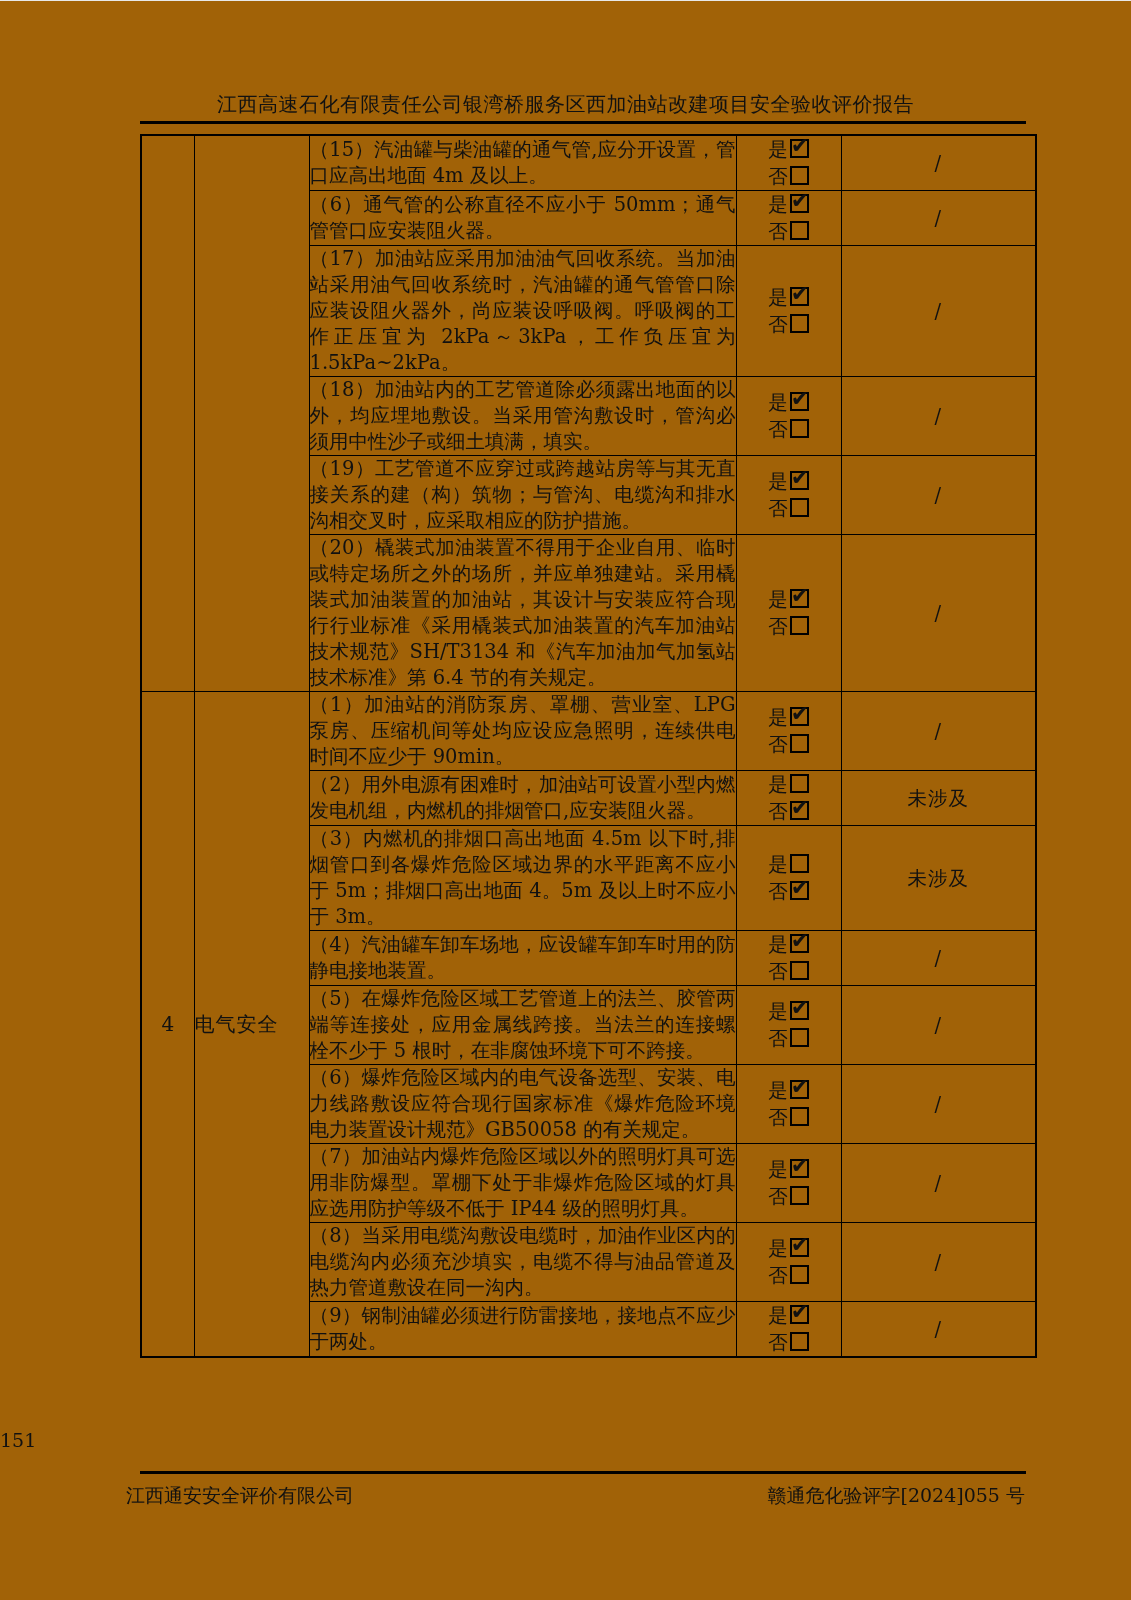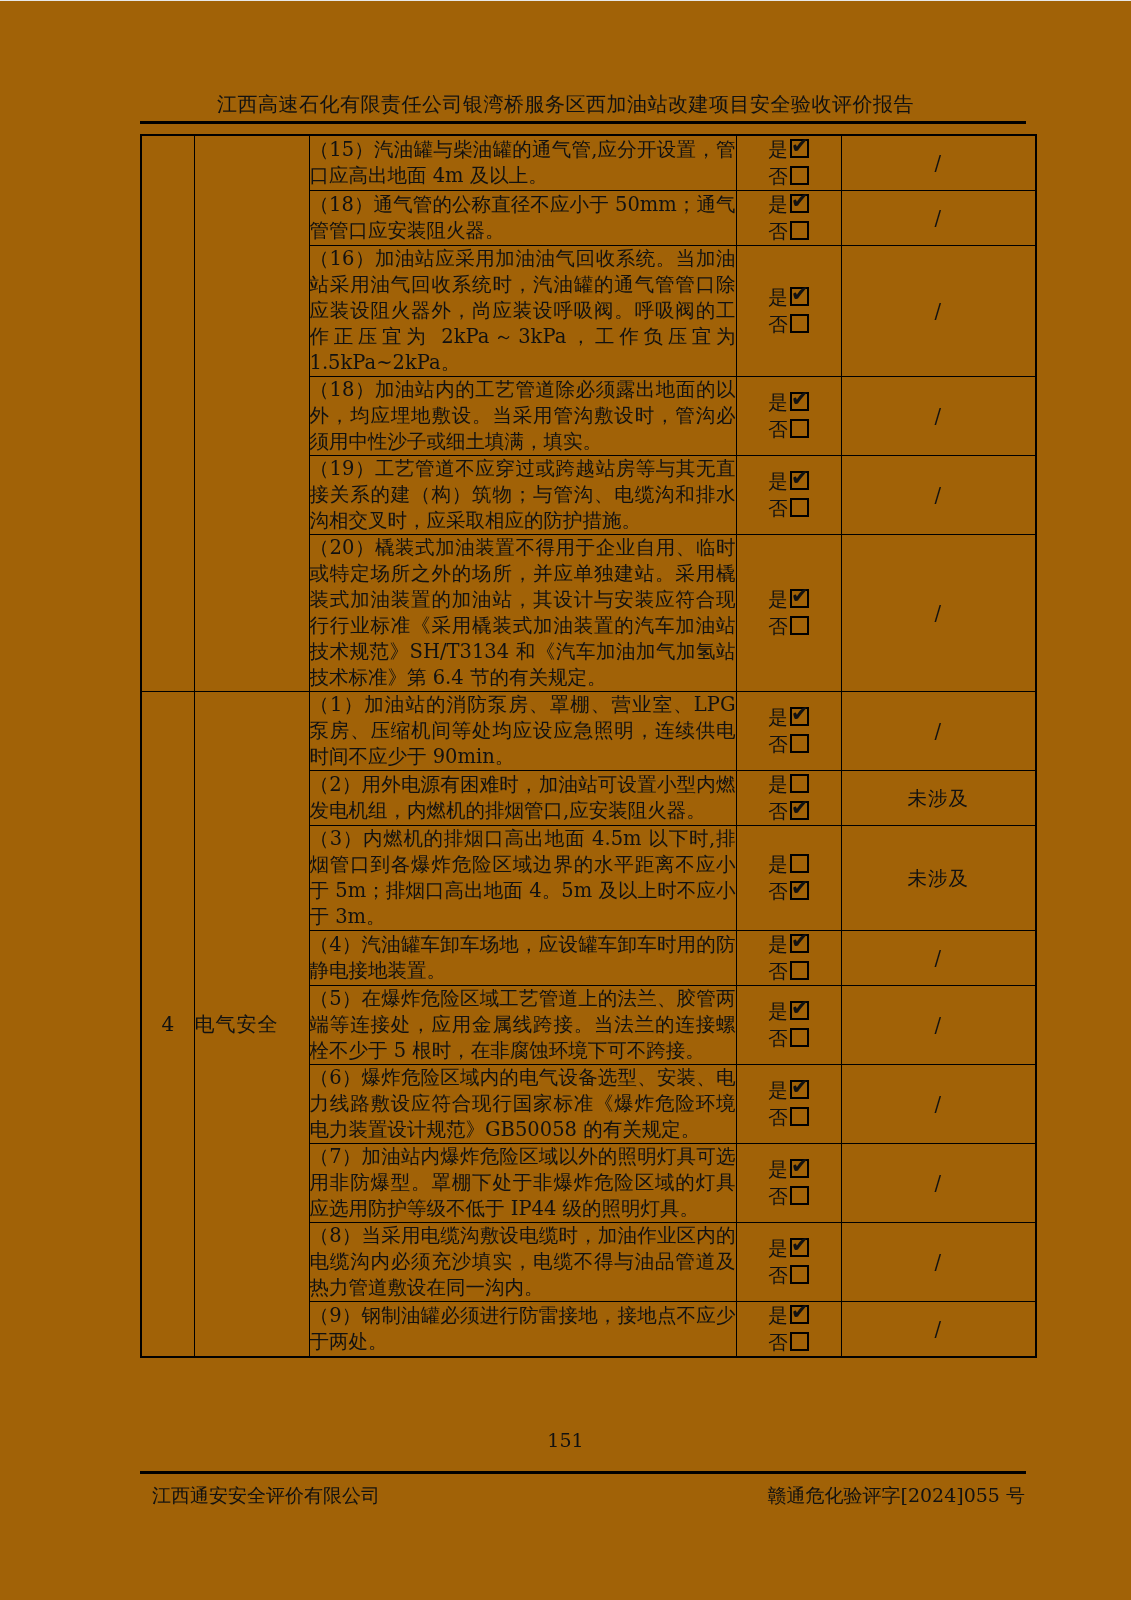--- a/index.html
+++ b/index.html
@@ -64,31 +64,31 @@
     position: absolute;
     left: -1px; top: -9px;
     font-size: 22px;
     font-weight: 700;
     font-family: "DejaVu Sans", sans-serif;
   }
   td.c-res { text-align: center; font-size: 19.5px; letter-spacing: 1px; }
   .page-number {
     position: absolute;
     top: 1428px; left: 0; width: 100%;
-    text-align: center;
+    text-align: left;
     font-size: 19px;
   }
   .footer-rule {
     position: absolute;
     top: 1470px; left: 140px; width: 886px; height: 3px;
     background: #000;
   }
   .footer-left {
     position: absolute;
-    top: 1482px; left: 152px;
+    top: 1482px; left: 126px;
     font-size: 19px;
   }
   .footer-right {
     position: absolute;
     top: 1482px; right: 106px;
     font-size: 19px;
   }
 </style>
 </head>
 <body>
@@ -112,29 +112,29 @@
         <td class="c-num" rowspan="6"></td>
         <td class="c-cat" rowspan="6"></td>
         <td class="c-req">（15）汽油罐与柴油罐的通气管,应分开设置，管口应高出地面 4m 及以上。</td>
         <td class="c-yn">
           <div class="yn-row"><span>是</span><span class="cb checked"></span></div>
           <div class="yn-row"><span>否</span><span class="cb unchecked"></span></div>
         </td>
         <td class="c-res">/</td>
       </tr>
       <tr>
-        <td class="c-req">（18）通气管的公称直径不应小于 50mm；通气管管口应安装阻火器。</td>
-        <td class="c-yn">
-          <div class="yn-row"><span>是</span><span class="cb checked"></span></div>
-          <div class="yn-row"><span>否</span><span class="cb unchecked"></span></div>
-        </td>
-        <td class="c-res">/</td>
-      </tr>
-      <tr>
-        <td class="c-req">（16）加油站应采用加油油气回收系统。当加油站采用油气回收系统时，汽油罐的通气管管口除应装设阻火器外，尚应装设呼吸阀。呼吸阀的工作正压宜为 2kPa～3kPa，工作负压宜为 1.5kPa~2kPa。</td>
+        <td class="c-req">（6）通气管的公称直径不应小于 50mm；通气管管口应安装阻火器。</td>
+        <td class="c-yn">
+          <div class="yn-row"><span>是</span><span class="cb checked"></span></div>
+          <div class="yn-row"><span>否</span><span class="cb unchecked"></span></div>
+        </td>
+        <td class="c-res">/</td>
+      </tr>
+      <tr>
+        <td class="c-req">（17）加油站应采用加油油气回收系统。当加油站采用油气回收系统时，汽油罐的通气管管口除应装设阻火器外，尚应装设呼吸阀。呼吸阀的工作正压宜为 2kPa～3kPa，工作负压宜为 1.5kPa~2kPa。</td>
         <td class="c-yn">
           <div class="yn-row"><span>是</span><span class="cb checked"></span></div>
           <div class="yn-row"><span>否</span><span class="cb unchecked"></span></div>
         </td>
         <td class="c-res">/</td>
       </tr>
       <tr>
         <td class="c-req">（18）加油站内的工艺管道除必须露出地面的以外，均应埋地敷设。当采用管沟敷设时，管沟必须用中性沙子或细土填满，填实。</td>
         <td class="c-yn">
           <div class="yn-row"><span>是</span><span class="cb checked"></span></div>

